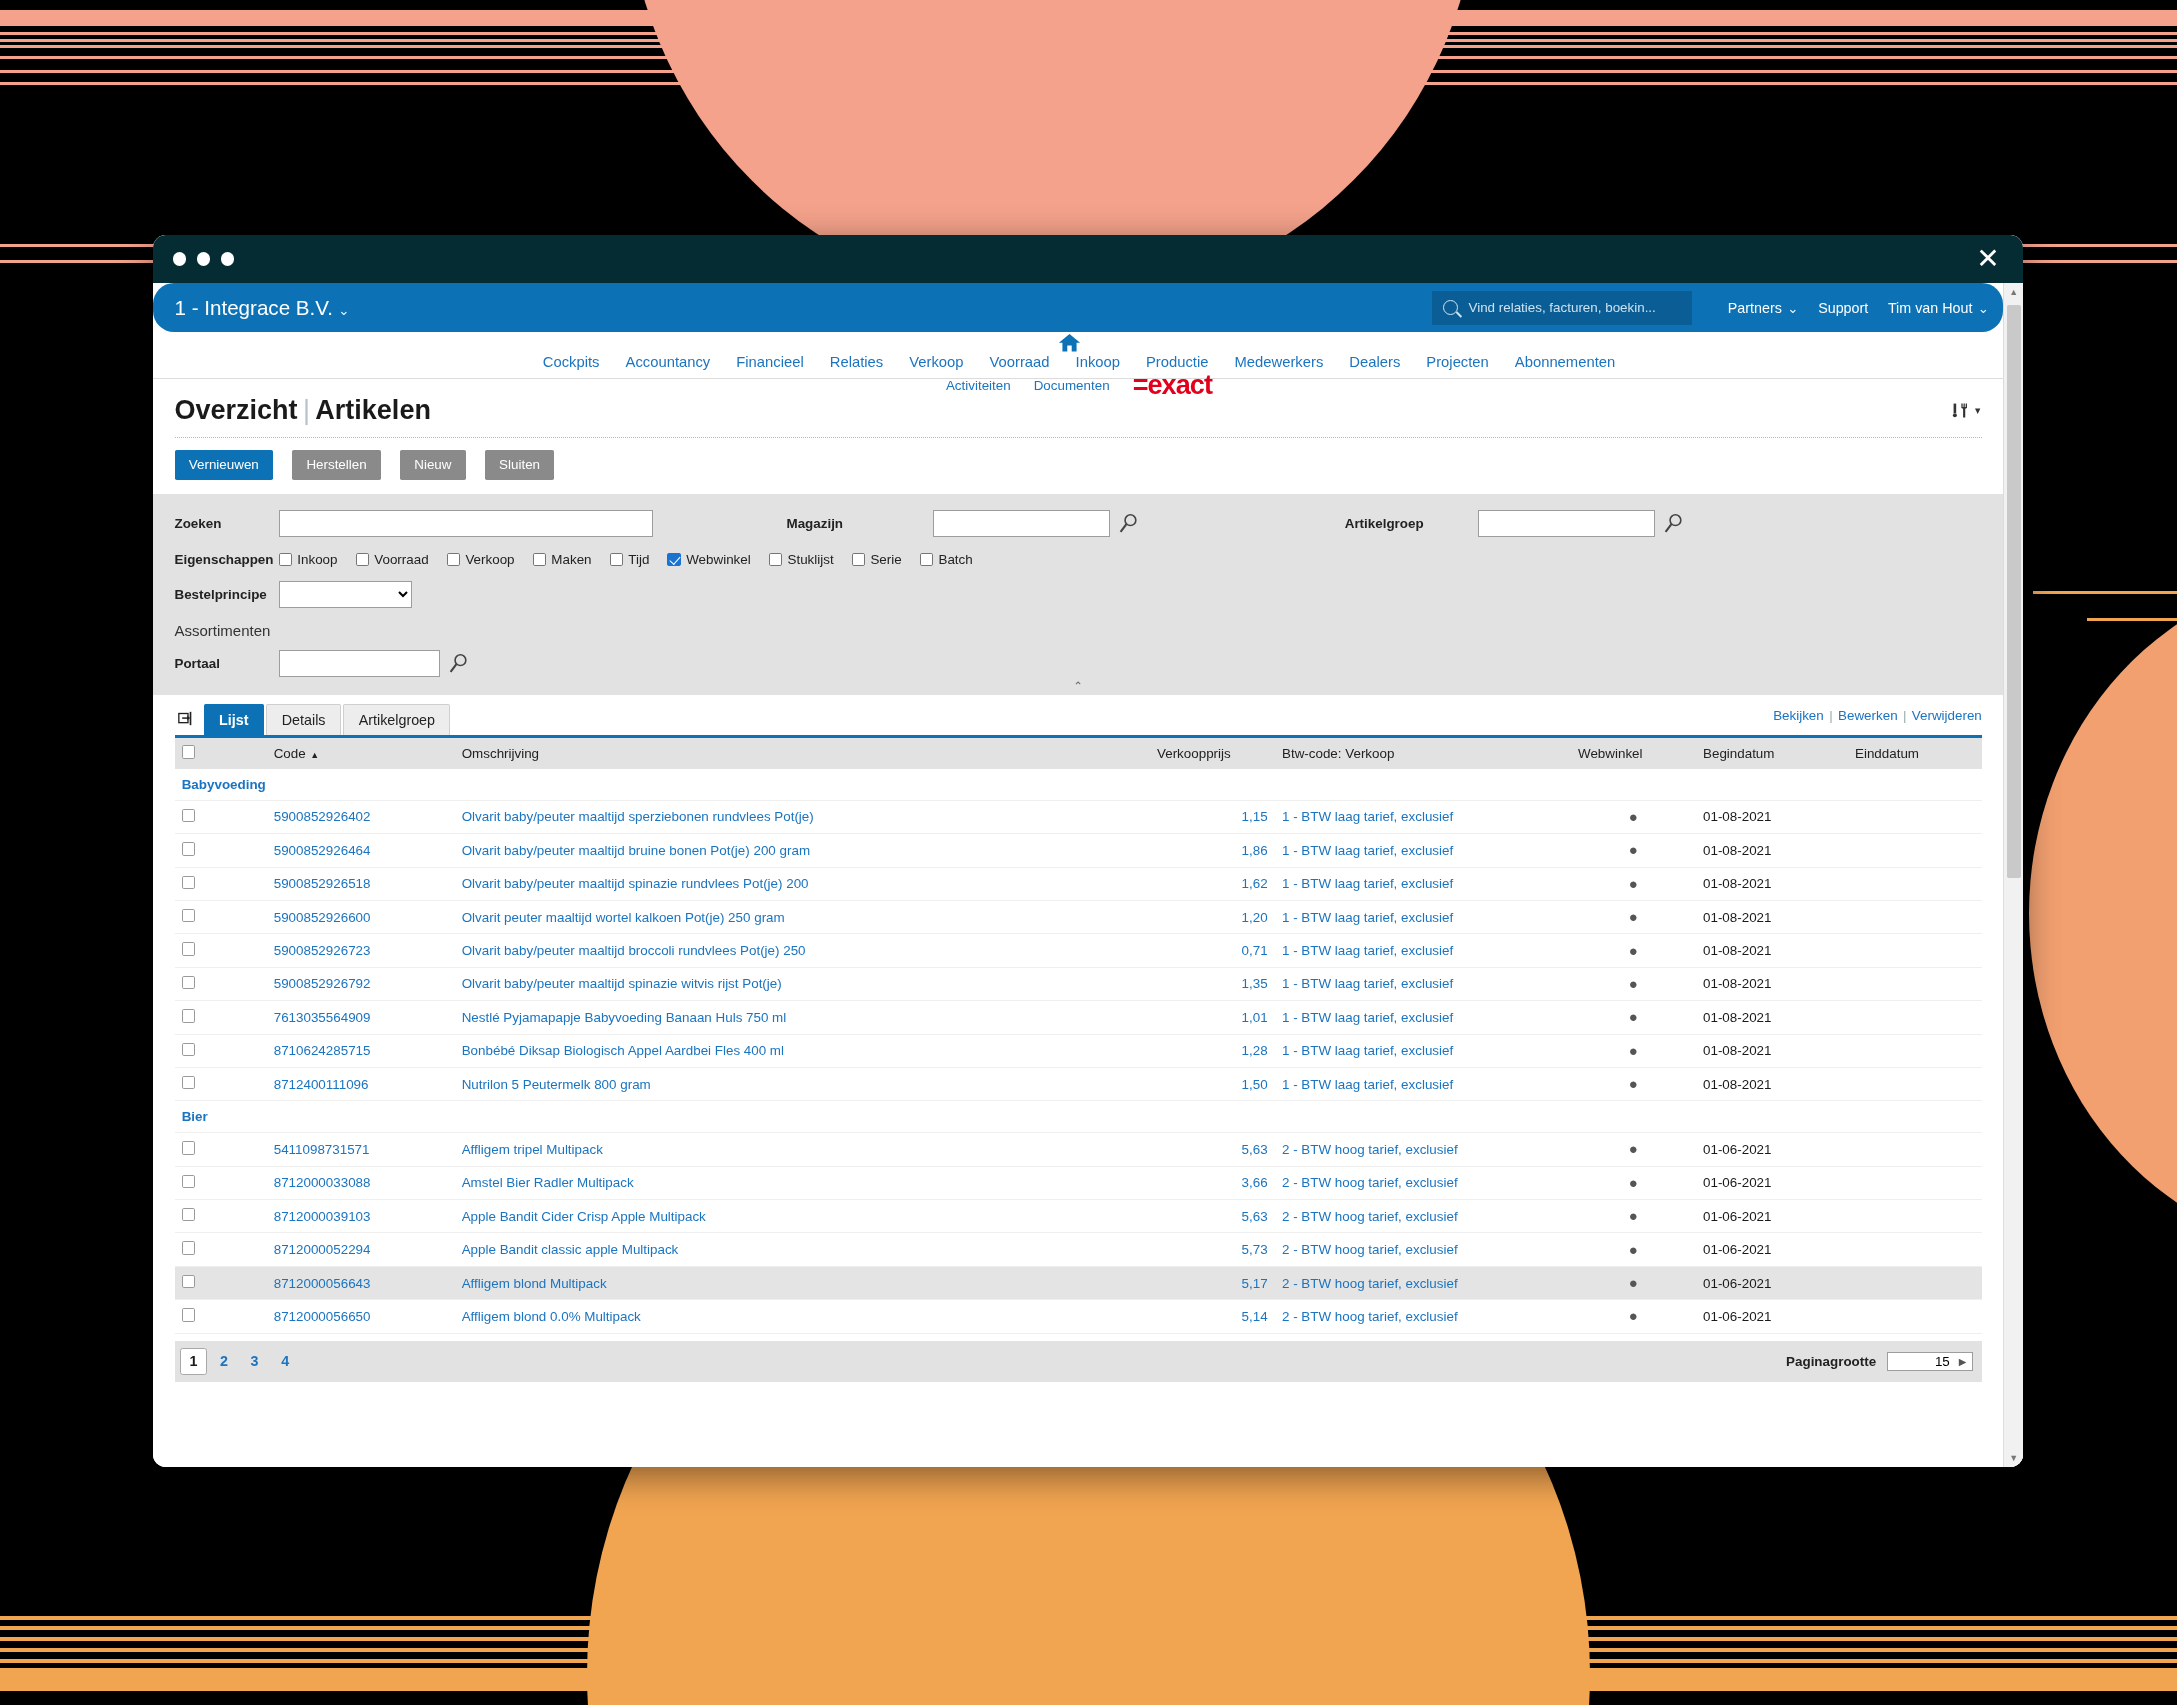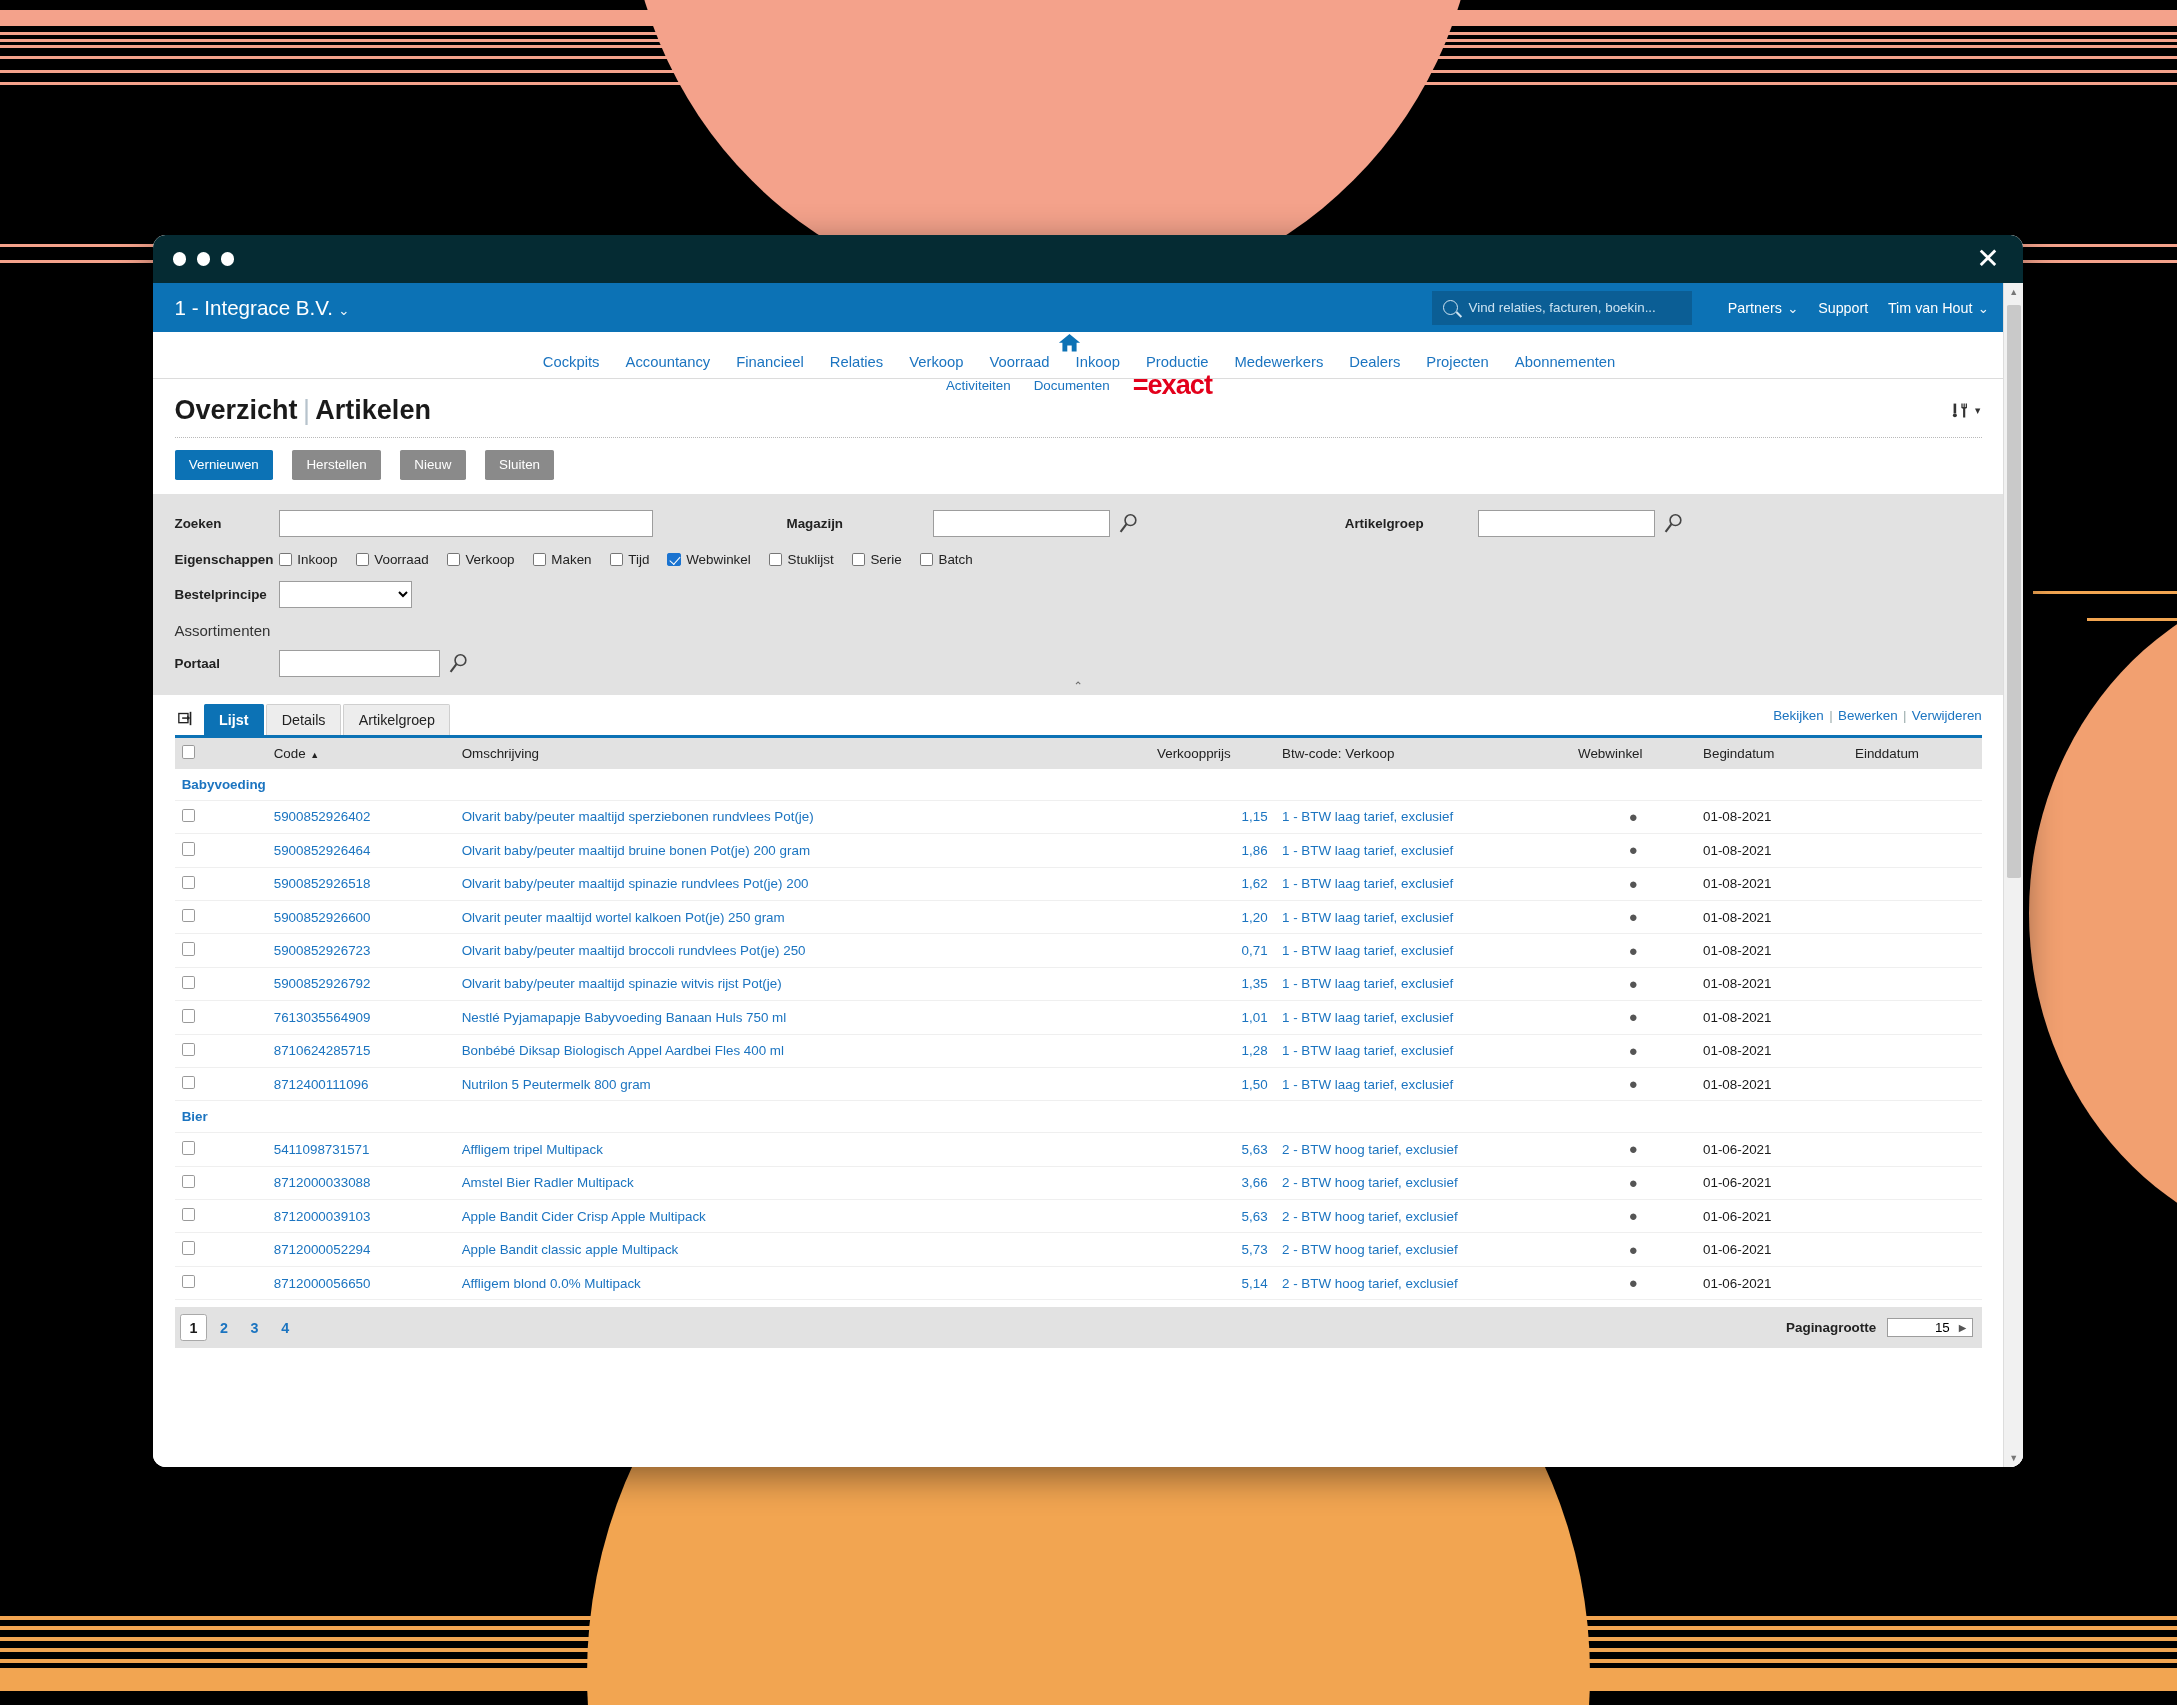--- a/index.html
+++ b/index.html
@@ -62,21 +62,21 @@
     font-weight: 300; cursor: pointer; padding: 0 3.6px;
   }
 
   .app { position: relative; height: 1184px; background: #fff; display: flex; }
   .app-main { flex: 1 1 auto; min-width: 0; }
 
   
   .topbar {
     height: 49px; background: #0C72B5;
     display: flex; align-items: center; justify-content: flex-end;
-    padding: 0 14.3px 0 21.5px; position: relative;
+    padding: 0 14.3px 0 21.5px; position: relative; border-radius: 21px;
   }
   .company {
     position: absolute; left: 21.5px; top: 50%; transform: translateY(-50%);
     color: #fff; font-size: 20.6px; font-weight: 400; white-space: nowrap;
   }
   .caret { font-size: 13.4px; margin-left: 5.4px; opacity: .95; }
   .search-box {
     display: flex; align-items: center; gap: 10.7px;
     background: #0B5E95; height: 34px; width: 260px;
     padding: 0 10.7px; margin-right: 16px;
@@ -618,20 +618,31 @@
                   <td class="c-check"><span class="rowbox"></span></td>
                   <td class="c-blank"></td>
                   <td class="c-code cell-link">8712000052294</td>
                   <td class="c-desc cell-link">Apple Bandit classic apple Multipack</td>
                   <td class="c-price cell-link">5,73</td>
                   <td class="c-btw cell-link">2 - BTW hoog tarief, exclusief</td>
                   <td class="c-shop"><span class="bullet">●</span></td>
                   <td class="c-begin date">01-06-2021</td>
                   <td class="c-end date"></td>
                 </tr>
+                <tr class="row selected">
+                  <td class="c-check"><span class="rowbox"></span></td>
+                  <td class="c-blank"></td>
+                  <td class="c-code cell-link">8712000056643</td>
+                  <td class="c-desc cell-link">Affligem blond Multipack</td>
+                  <td class="c-price cell-link">5,17</td>
+                  <td class="c-btw cell-link">2 - BTW hoog tarief, exclusief</td>
+                  <td class="c-shop"><span class="bullet">●</span></td>
+                  <td class="c-begin date">01-06-2021</td>
+                  <td class="c-end date"></td>
+                </tr>
                 <tr class="row">
                   <td class="c-check"><span class="rowbox"></span></td>
                   <td class="c-blank"></td>
                   <td class="c-code cell-link">8712000056650</td>
                   <td class="c-desc cell-link">Affligem blond 0.0% Multipack</td>
                   <td class="c-price cell-link">5,14</td>
                   <td class="c-btw cell-link">2 - BTW hoog tarief, exclusief</td>
                   <td class="c-shop"><span class="bullet">●</span></td>
                   <td class="c-begin date">01-06-2021</td>
                   <td class="c-end date"></td>

